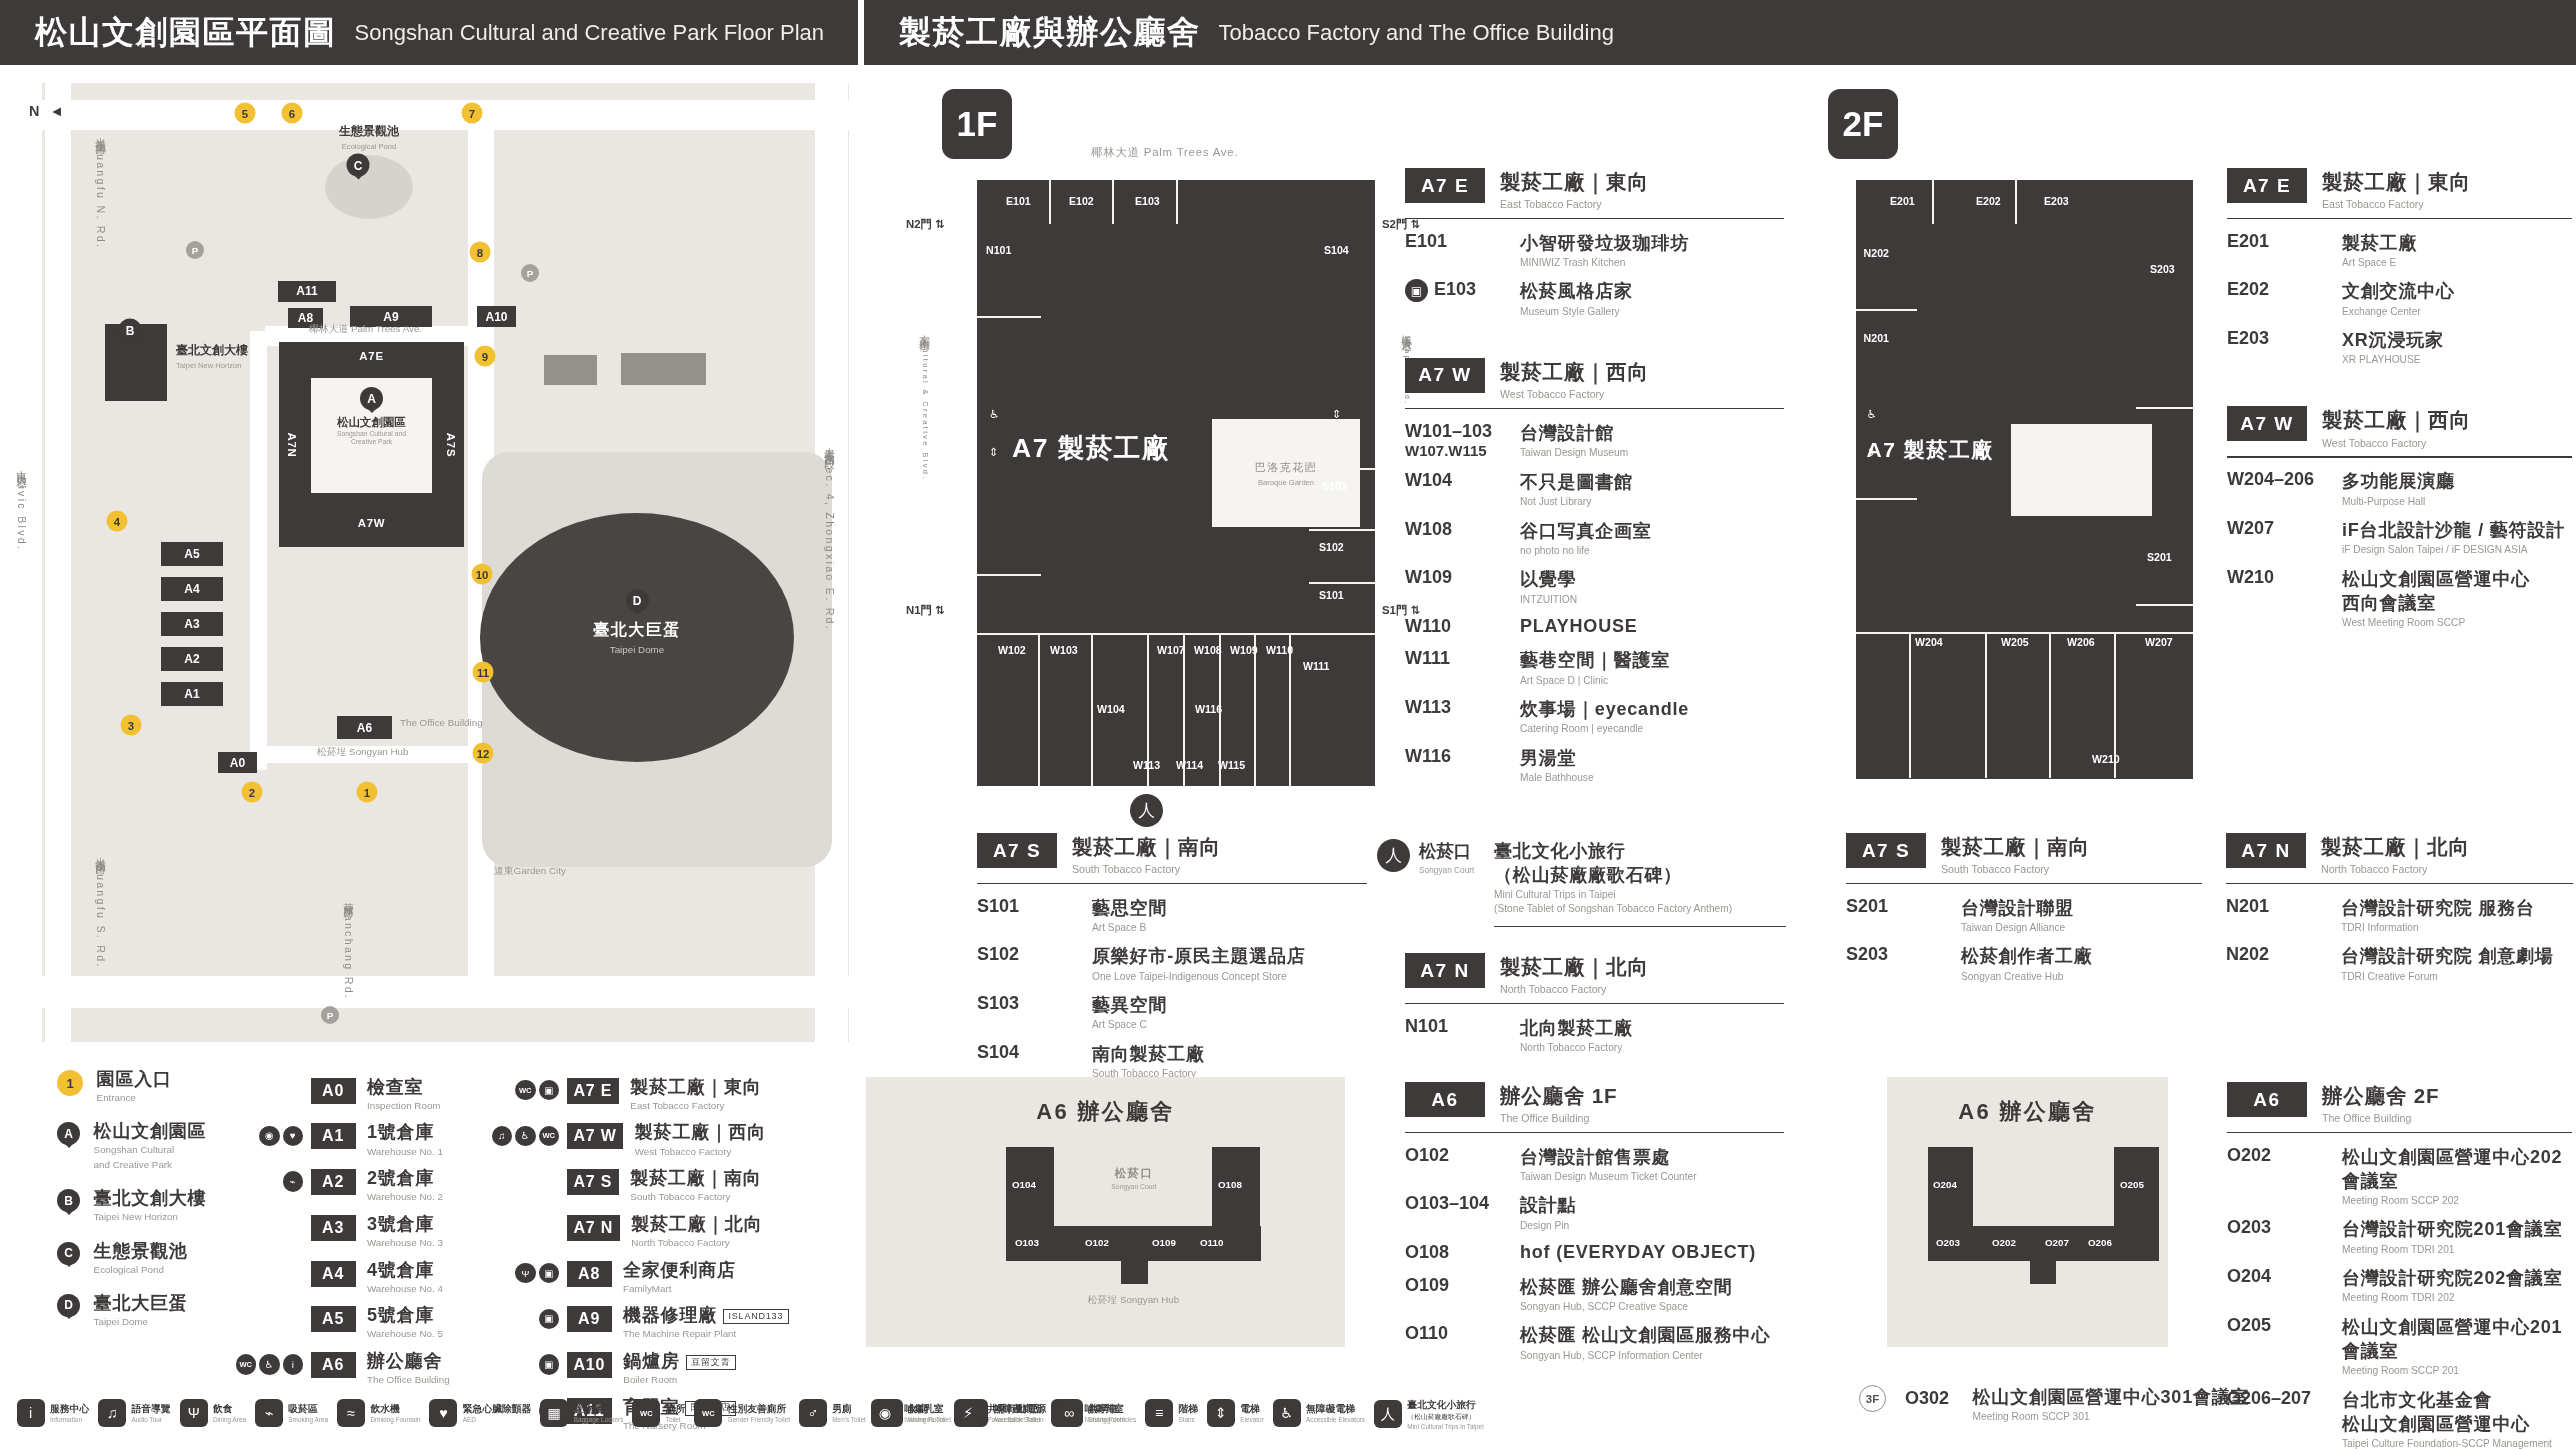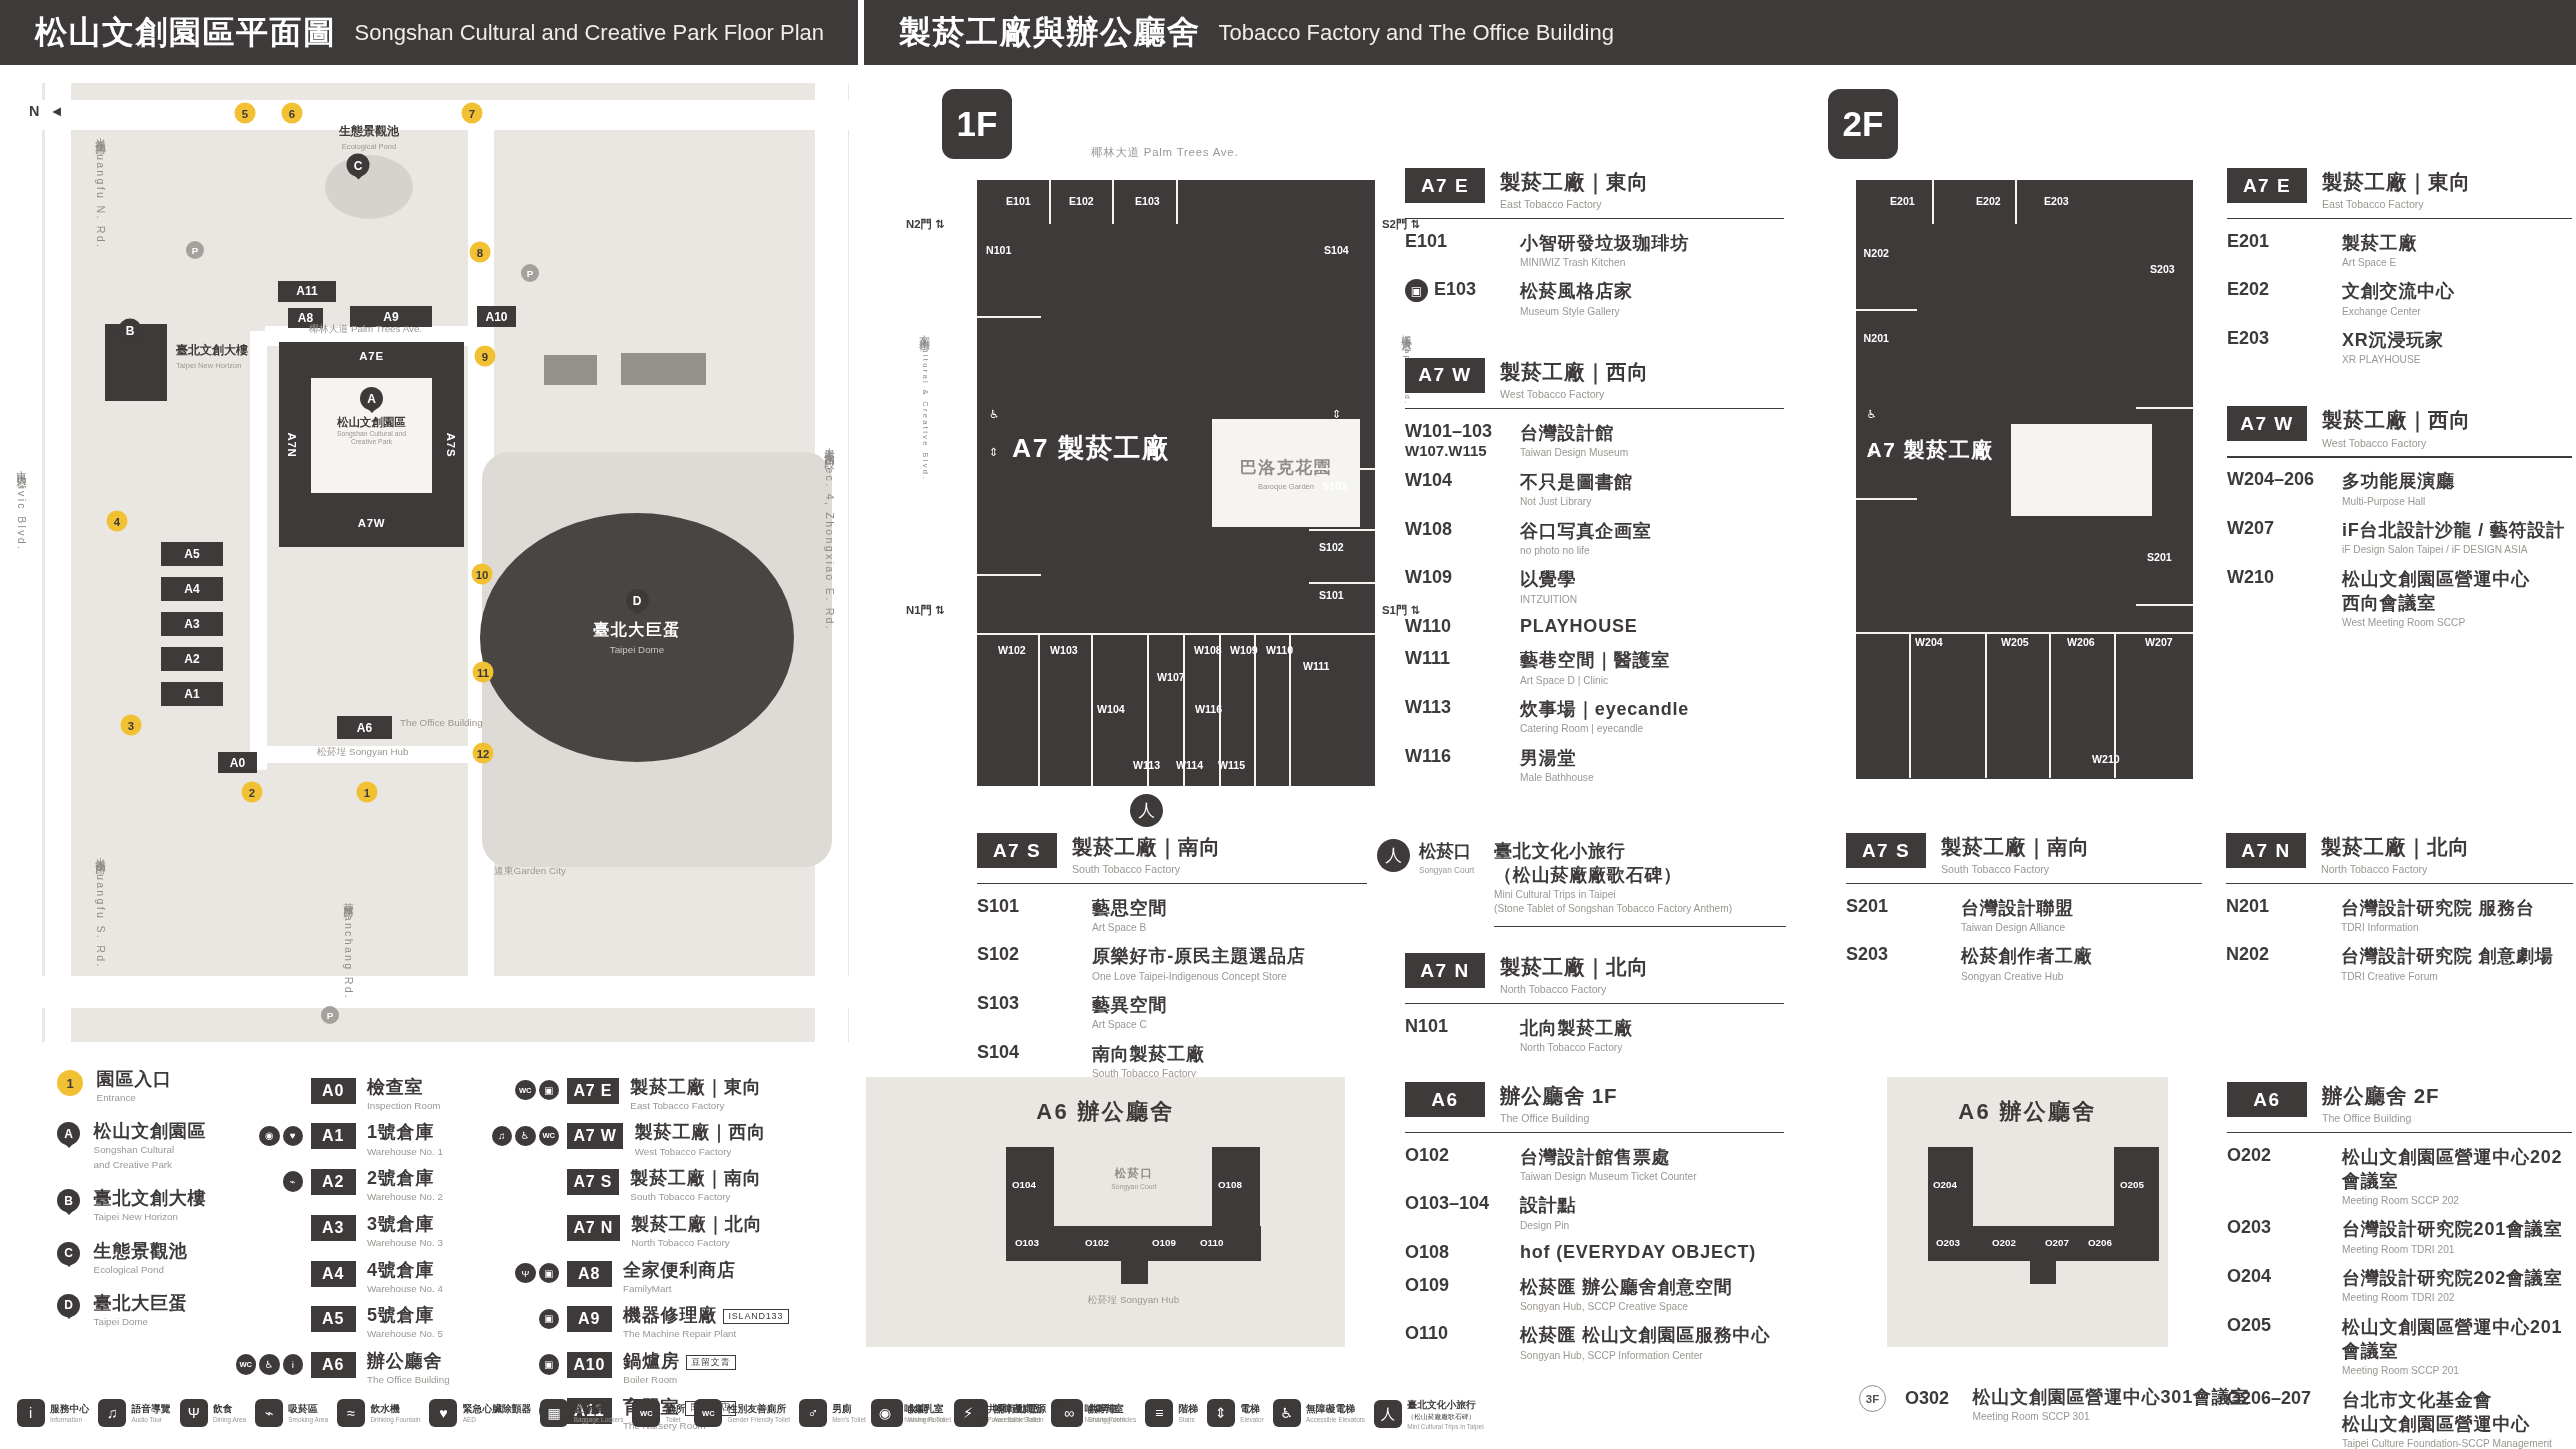--- a/index.html
+++ b/index.html
@@ -85,21 +85,21 @@
 .street-top{position:absolute;color:#9b9792;font-size:11.4px;letter-spacing:0.8px}
 #f1-street-top{left:1091px;top:145px}
 #f1-street-left{left:918px;top:326px}
 #f1-street-right{left:1400px;top:326px}
 .bldg{position:absolute;background:#3d3a39}
 #f1-bldg{left:977px;top:180px;width:398px;height:606px}
 #f2-bldg{left:1856px;top:180px;width:337px;height:599px}
 .court{position:absolute;background:#f6f4f1;display:flex;flex-direction:column;align-items:center;justify-content:center;text-align:center}
 #f1-bldg .court{left:235px;top:239px;width:148px;height:108px}
 #f2-bldg .court{left:155px;top:244px;width:141px;height:92px}
-.court-big-zh{font-size:17px;font-weight:bold;color:#8f8c88;letter-spacing:1.5px}
+.court-big-zh{font-size:11px;font-weight:normal;color:#8f8c88;letter-spacing:1.5px}
 .court-big-en{font-size:7.6px;color:#9b9792;margin-top:3px}
 .biglab{position:absolute;color:#fff;font-weight:bold;letter-spacing:1.5px;white-space:nowrap}
 #f1-bldg .biglab{left:35px;top:250px;font-size:26.5px}
 #f2-bldg .biglab{left:10.6px;top:256px;font-size:21px}
 .wline{position:absolute;background:#f6f4f1}
 .room{position:absolute;color:#fff;font-size:10.6px;font-weight:bold;white-space:nowrap;z-index:2}
 .room.glyph{font-weight:normal;font-size:11.4px;color:#f6f4f1}
 .gate{position:absolute;font-size:11.4px;font-weight:bold;color:#3d3a39;white-space:nowrap}
 .walkicn{position:absolute;left:1130px;top:794px}
 
@@ -599,21 +599,21 @@
   <span class="room" style="left: 29px; top: 15px;">E101</span>
       <span class="room" style="left: 92px; top: 15px;">E102</span>
       <span class="room" style="left: 158px; top: 15px;">E103</span>
       <span class="room" style="left: 9px; top: 64px;">N101</span>
       <span class="room" style="left: 347px; top: 64px;">S104</span>
       <span class="room" style="left: 345px; top: 300px;">S103</span>
       <span class="room" style="left: 342px; top: 361px;">S102</span>
       <span class="room" style="left: 342px; top: 409px;">S101</span>
       <span class="room" style="left: 21px; top: 464px;">W102</span>
       <span class="room" style="left: 73px; top: 464px;">W103</span>
-      <span class="room" style="left: 180px; top: 464px; margin-top: 27px;">W107</span>
+      <span class="room" style="left: 180px; top: 464px;">W107</span>
       <span class="room" style="left: 217px; top: 464px;">W108</span>
       <span class="room" style="left: 253px; top: 464px;">W109</span>
       <span class="room" style="left: 289px; top: 464px;">W110</span>
       <span class="room" style="left: 326px; top: 480px;">W111</span>
       <span class="room" style="left: 120px; top: 523px;">W104</span>
       <span class="room" style="left: 218px; top: 523px;">W116</span>
       <span class="room" style="left: 156px; top: 579px;">W113</span>
       <span class="room" style="left: 199px; top: 579px;">W114</span>
       <span class="room" style="left: 241px; top: 579px;">W115</span>
       <span class="room glyph" style="left: 12px; top: 227px;">♿</span>

